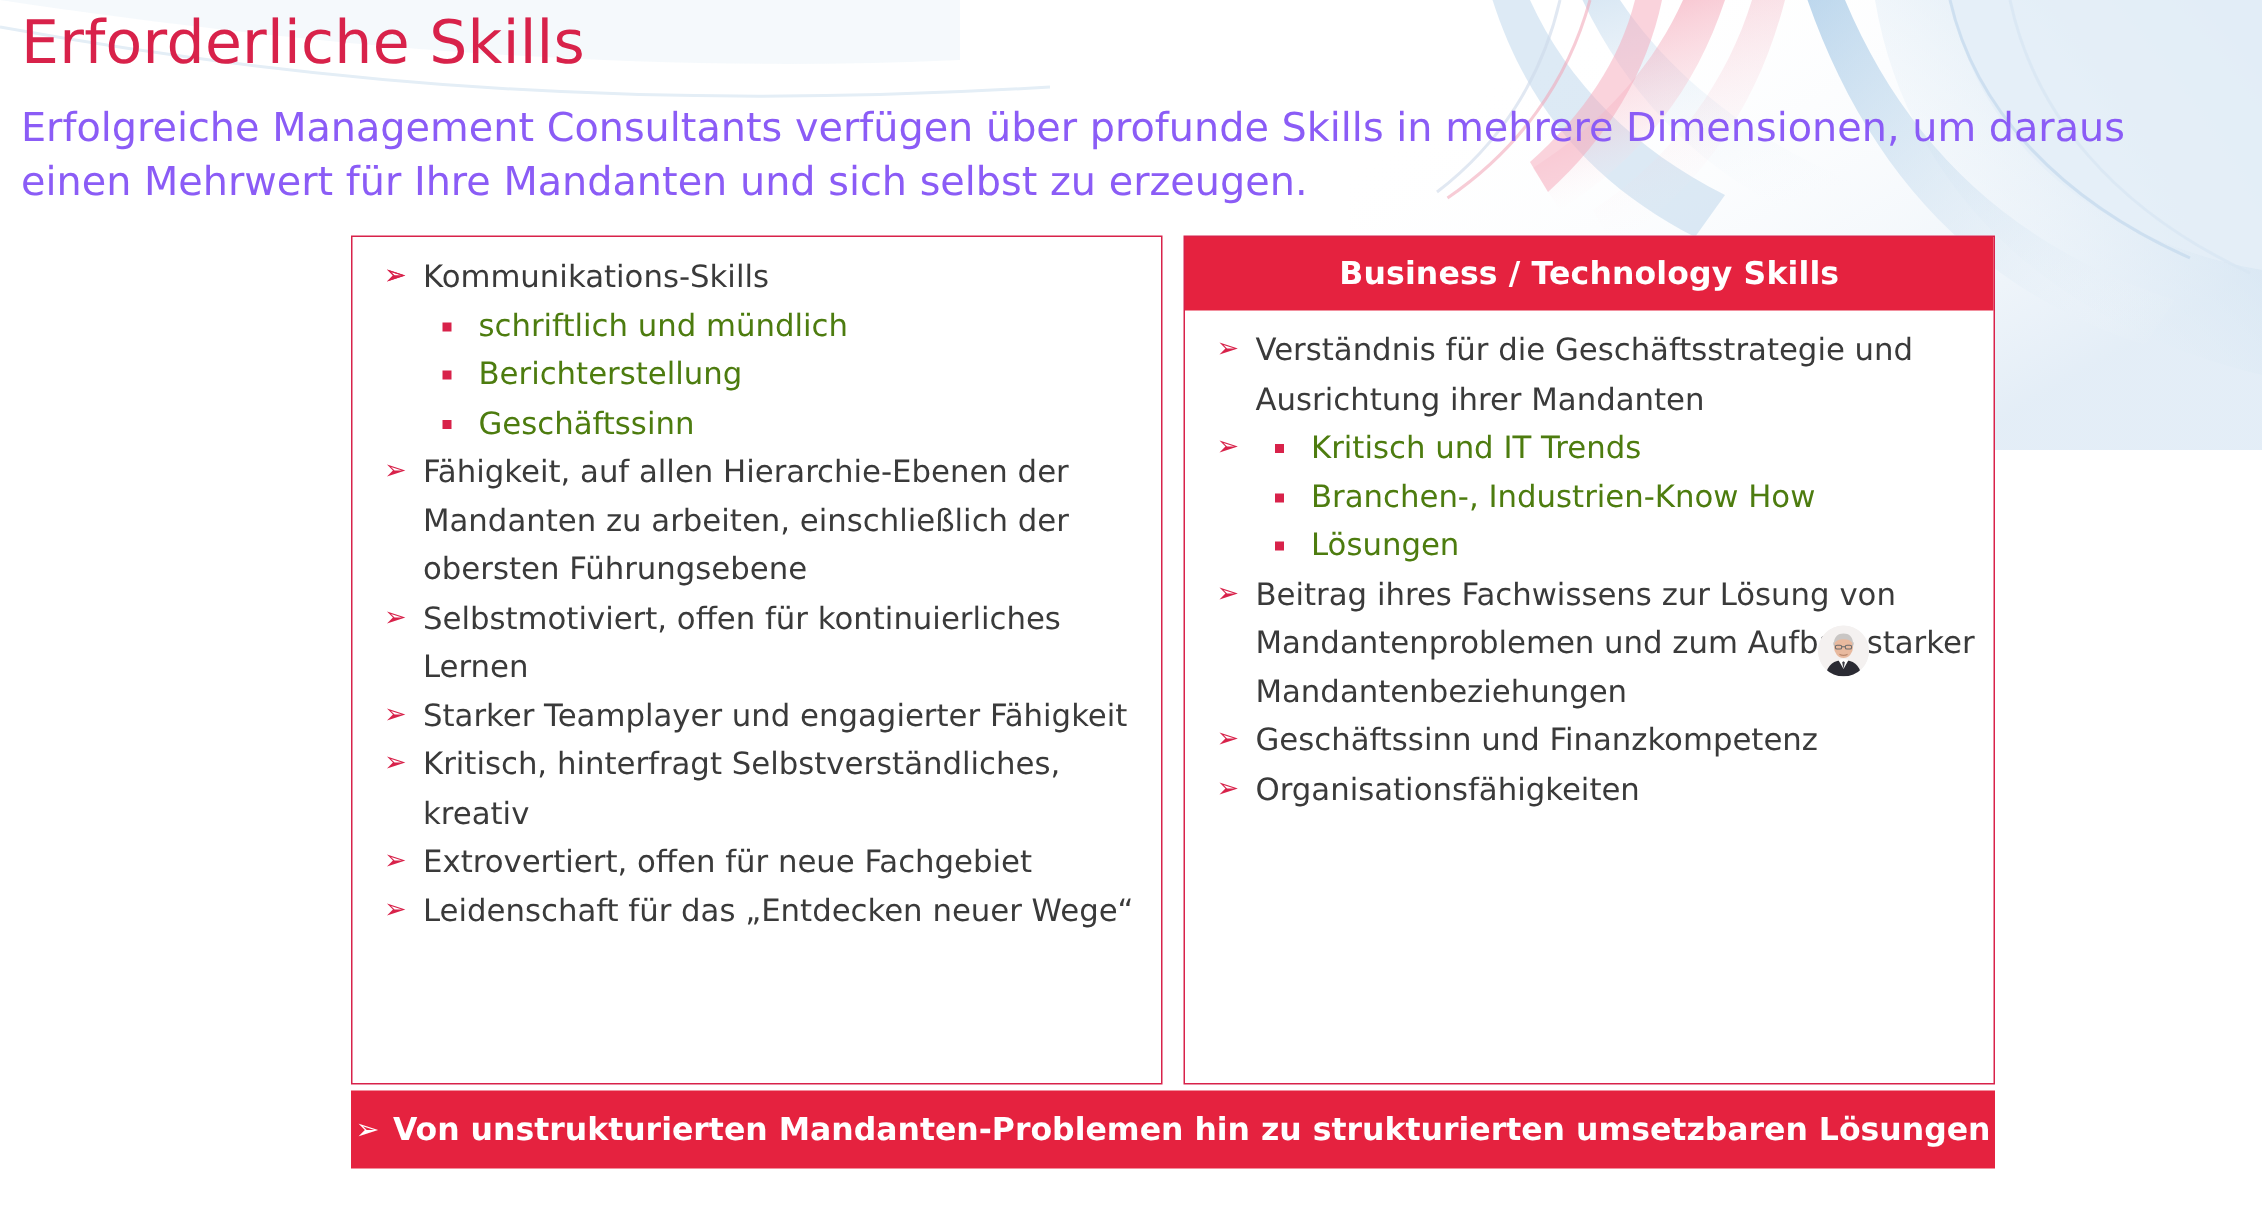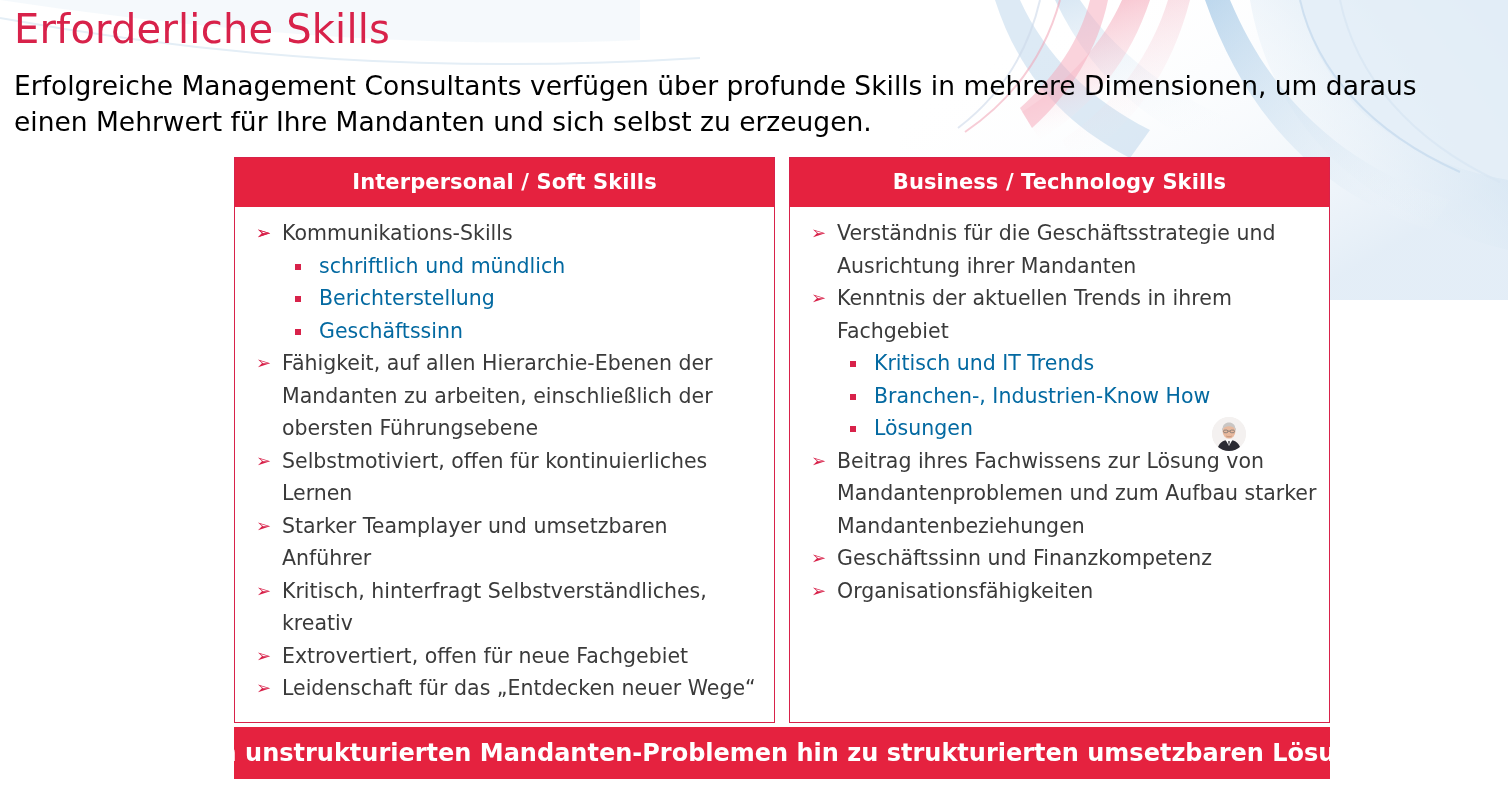--- a/index.html
+++ b/index.html
@@ -36,21 +36,21 @@
     z-index: 3;
     white-space: nowrap;
   }
   .slide-subtitle {
     position: absolute;
     left: 14px;
     top: 68px;
     width: 1480px;
     font-size: 26.5px;
     line-height: 36px;
-    color: #000000;
+    color: #8b5cf6;
     z-index: 3;
   }
 
   
   .panels {
     position: absolute;
     left: 234px;
     top: 157px;
     width: 1096px;
     height: 566px;
@@ -103,21 +103,21 @@
     top: 0px;
     color: #d8224a;
     font-size: 18px;
     line-height: 32.5px;
   }
   ul.bullets li.lvl2 {
     position: relative;
     padding-left: 72px;
     font-size: 20.5px;
     line-height: 32.5px;
-    color: #0369a1;
+    color: #4d7c0f;
   }
   ul.bullets li.lvl2 > .square-icon {
     position: absolute;
     left: 48px;
     top: 14px;
     width: 6px;
     height: 6px;
     background: #d8224a;
   }
 
@@ -130,21 +130,21 @@
     height: 52px;
     background: #e5223f;
     color: #ffffff;
     display: flex;
     align-items: center;
     justify-content: center;
     z-index: 2;
     box-sizing: border-box;
   }
   .bottom-banner .banner-text {
-    font-size: 24px;
+    font-size: 21px;
     font-weight: bold;
     white-space: nowrap;
   }
   .bottom-banner .arrow-icon {
     color: #ffffff;
     font-size: 19px;
     margin-right: 9px;
   }
 
   
@@ -218,44 +218,43 @@
     <path d="M0,18 C220,58 440,74 700,58" stroke="#e4eef6" stroke-width="2" fill="none"></path>
   </svg>
 </div>
 
 <div class="slide-title">Erforderliche Skills</div>
 <div class="slide-subtitle">Erfolgreiche Management Consultants verfügen über profunde Skills in mehrere Dimensionen, um daraus einen Mehrwert für Ihre Mandanten und sich selbst zu erzeugen.</div>
 
 <div class="panels">
 
   <section class="panel">
-    <div class="panel-header">Interpersonal / Soft Skills</div>
     <div class="panel-body">
       <ul class="bullets" id="list-0">
           <li class="lvl1"><span class="arrow-icon">➢</span></li>
           <li class="lvl1"><span class="arrow-icon">➢</span><span>Kommunikations-Skills</span></li>
           <li class="lvl2"><span class="square-icon"></span><span>schriftlich und mündlich</span></li>
           <li class="lvl2"><span class="square-icon"></span><span>Berichterstellung</span></li>
           <li class="lvl2"><span class="square-icon"></span><span>Geschäftssinn</span></li>
           <li class="lvl1"><span class="arrow-icon">➢</span><span>Fähigkeit, auf allen Hierarchie-Ebenen der Mandanten zu arbeiten, einschließlich der obersten Führungsebene</span></li>
           <li class="lvl1"><span class="arrow-icon">➢</span><span>Selbstmotiviert, offen für kontinuierliches Lernen</span></li>
-          <li class="lvl1"><span class="arrow-icon">➢</span><span>Starker Teamplayer und umsetzbaren Anführer</span></li>
+          <li class="lvl1"><span class="arrow-icon">➢</span><span>Starker Teamplayer und engagierter Fähigkeit</span></li>
           <li class="lvl1"><span class="arrow-icon">➢</span><span>Kritisch, hinterfragt Selbstverständliches, kreativ</span></li>
           <li class="lvl1"><span class="arrow-icon">➢</span><span>Extrovertiert, offen für neue Fachgebiet</span></li>
           <li class="lvl1"><span class="arrow-icon">➢</span><span>Leidenschaft für das „Entdecken neuer Wege“</span></li>
         </ul>
     </div>
   </section>
 
   <section class="panel">
     <div class="panel-header">Business / Technology Skills</div>
     <div class="panel-body">
       <ul class="bullets" id="list-1">
           <li class="lvl1"><span class="arrow-icon">➢</span><span>Verständnis für die Geschäftsstrategie und Ausrichtung ihrer Mandanten</span></li>
-          <li class="lvl1"><span class="arrow-icon">➢</span><span>Kenntnis der aktuellen Trends in ihrem Fachgebiet</span></li>
+          <li class="lvl1"><span class="arrow-icon">➢</span></li>
           <li class="lvl2"><span class="square-icon"></span><span>Kritisch und IT Trends</span></li>
           <li class="lvl2"><span class="square-icon"></span><span>Branchen-, Industrien-Know How</span></li>
           <li class="lvl2"><span class="square-icon"></span><span>Lösungen</span></li>
           <li class="lvl1"><span class="arrow-icon">➢</span><span>Beitrag ihres Fachwissens zur Lösung von Mandantenproblemen und zum Aufbau starker Mandantenbeziehungen</span></li>
           <li class="lvl1"><span class="arrow-icon">➢</span><span>Geschäftssinn und Finanzkompetenz</span></li>
           <li class="lvl1"><span class="arrow-icon">➢</span><span>Organisationsfähigkeiten</span></li>
         </ul>
     </div>
   </section>
 

